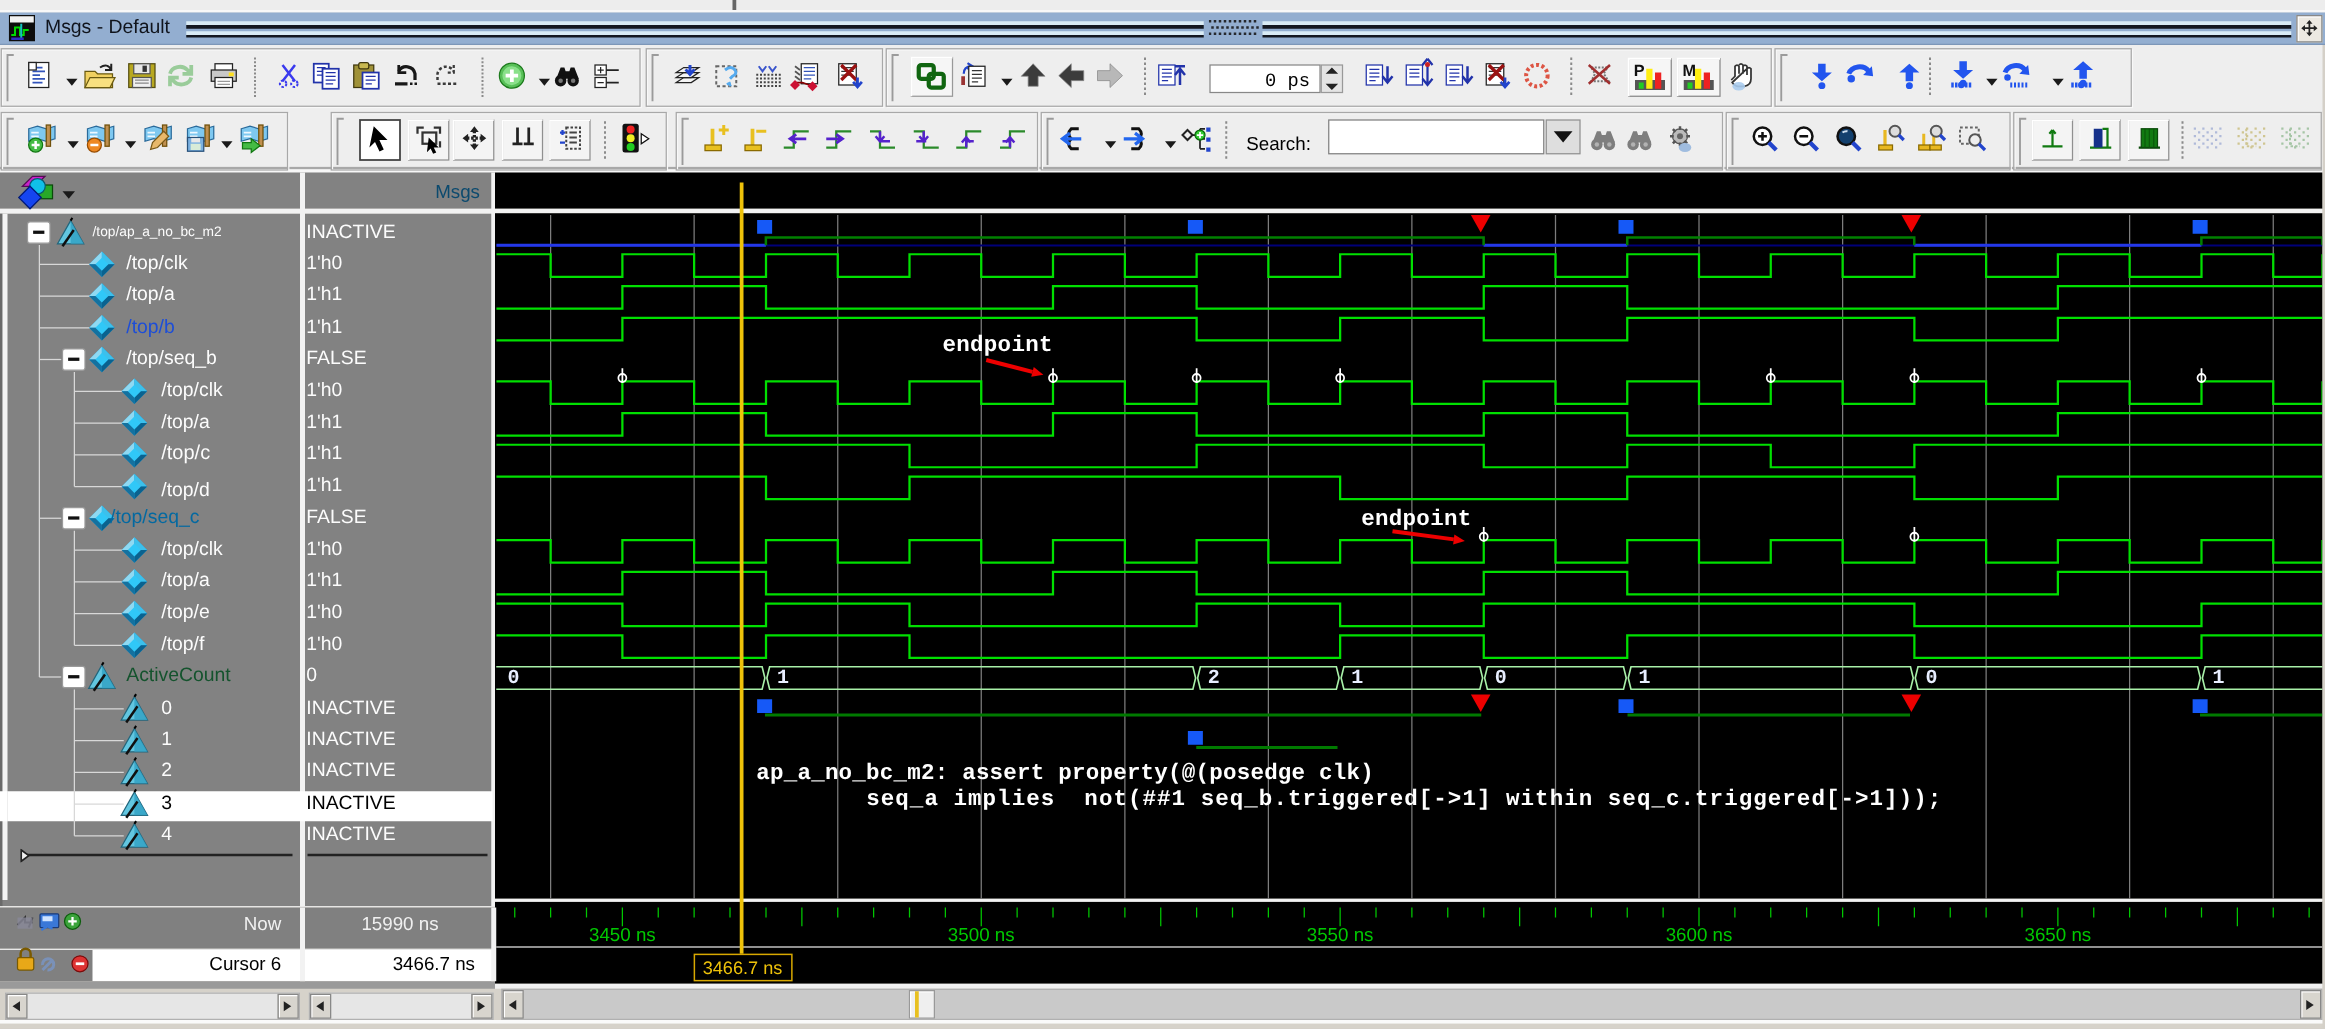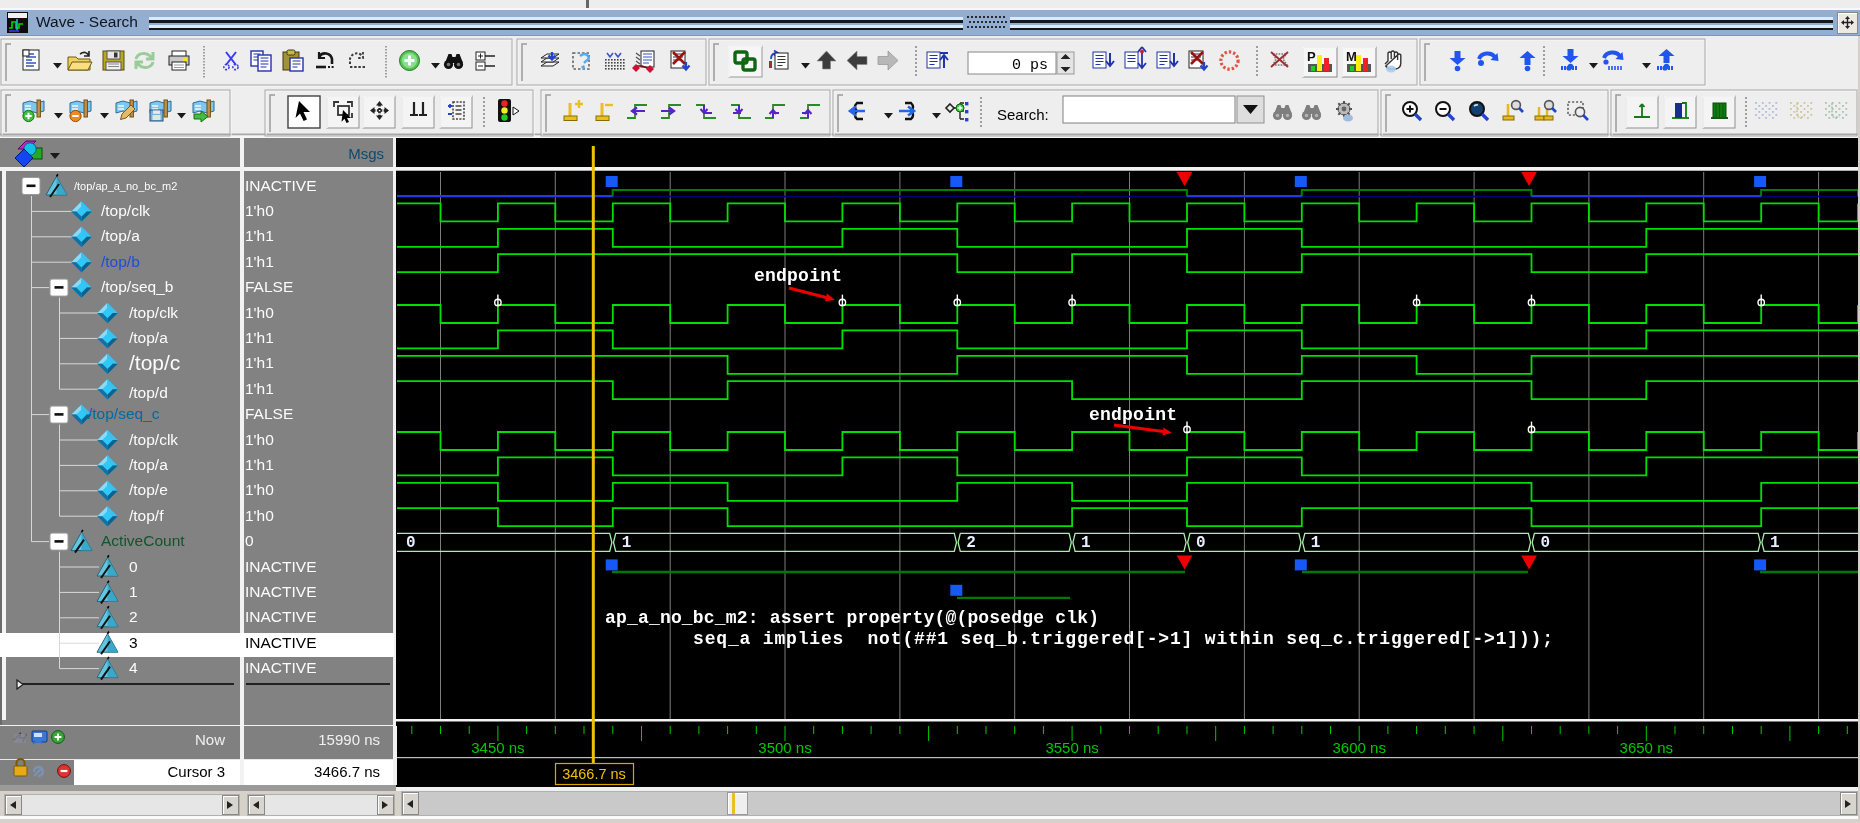--- a/index.html
+++ b/index.html
@@ -6,21 +6,21 @@
     <div style="position:absolute;left:0px;top:8px;width:1860px;height:2px;background:#f8f8f8"></div>
     <div style="position:absolute;left:0px;top:10px;width:1860px;height:26px;background:#93aed0"></div>
     <div style="position:absolute;left:0px;top:35px;width:1860px;height:1px;background:#7d97b8"></div>
     <svg style="position:absolute;left:7px;top:12px" width="22" height="22" viewBox="0 0 22 22">
       <rect x="0" y="0" width="21" height="21" fill="#0d0d0d"></rect>
       <rect x="1" y="1" width="19" height="5" fill="#f2f2f2"></rect>
       <path d="M2 16 h3 v-6 h4 v6 h3 v-4 h4" stroke="#00d800" fill="none" stroke-width="1.6"></path>
       <path d="M10 7 v13" stroke="#15c0c0" stroke-width="1.6"></path>
       <rect x="2" y="18" width="10" height="2" fill="#3030c0"></rect>
     </svg>
-    <div style="position:absolute;left:36px;top:13px;color:#10141c;font-size:15.5px">Wave  -  Search</div>
+    <div style="position:absolute;left:36px;top:13px;color:#10141c;font-size:15.5px">Msgs  -  Default</div>
     <div style="position:absolute;left:149px;top:17px;width:814px;height:3px;background:#d9ebf5"></div>
     <div style="position:absolute;left:149px;top:20px;width:814px;height:2.6px;background:#141821"></div>
     <div style="position:absolute;left:149px;top:24.6px;width:814px;height:3px;background:#d9ebf5"></div>
     <div style="position:absolute;left:149px;top:27.6px;width:814px;height:2.6px;background:#141821"></div>
     <div style="position:absolute;left:1010px;top:17px;width:823px;height:3px;background:#d9ebf5"></div>
     <div style="position:absolute;left:1010px;top:20px;width:823px;height:2.6px;background:#141821"></div>
     <div style="position:absolute;left:1010px;top:24.6px;width:823px;height:3px;background:#d9ebf5"></div>
     <div style="position:absolute;left:1010px;top:27.6px;width:823px;height:2.6px;background:#141821"></div>
     <svg style="position:absolute;left:967px;top:15px" width="42" height="17" viewBox="0 0 42 17">
       <rect x="0" y="1" width="2" height="2" fill="#26292e"></rect>
@@ -655,21 +655,21 @@
     <div style="position:absolute;left:101px;top:225.4px;color:#fcfcfc;font-size:15.5px;line-height:22px;white-space:pre">/top/a</div>
     <div style="position:absolute;left:245px;top:225.4px;color:#fcfcfc;font-size:15.5px;line-height:22px;white-space:pre">1'h1</div>
     <div style="position:absolute;left:101px;top:250.8px;color:#1d4ed8;font-size:15.5px;line-height:22px;white-space:pre">/top/b</div>
     <div style="position:absolute;left:245px;top:250.8px;color:#fcfcfc;font-size:15.5px;line-height:22px;white-space:pre">1'h1</div>
     <div style="position:absolute;left:101px;top:276.2px;color:#fcfcfc;font-size:15.5px;line-height:22px;white-space:pre">/top/seq_b</div>
     <div style="position:absolute;left:245px;top:276.2px;color:#fcfcfc;font-size:15.5px;line-height:22px;white-space:pre">FALSE</div>
     <div style="position:absolute;left:129px;top:301.6px;color:#fcfcfc;font-size:15.5px;line-height:22px;white-space:pre">/top/clk</div>
     <div style="position:absolute;left:245px;top:301.6px;color:#fcfcfc;font-size:15.5px;line-height:22px;white-space:pre">1'h0</div>
     <div style="position:absolute;left:129px;top:327.0px;color:#fcfcfc;font-size:15.5px;line-height:22px;white-space:pre">/top/a</div>
     <div style="position:absolute;left:245px;top:327.0px;color:#fcfcfc;font-size:15.5px;line-height:22px;white-space:pre">1'h1</div>
-    <div style="position:absolute;left:129px;top:352.4px;color:#fcfcfc;font-size:21px;line-height:22px;white-space:pre">/top/c</div>
+    <div style="position:absolute;left:129px;top:352.4px;color:#fcfcfc;font-size:16px;line-height:22px;white-space:pre">/top/c</div>
     <div style="position:absolute;left:245px;top:352.4px;color:#fcfcfc;font-size:15.5px;line-height:22px;white-space:pre">1'h1</div>
     <div style="position:absolute;left:129px;top:382px;color:#fcfcfc;font-size:15.5px;line-height:22px;white-space:pre">/top/d</div>
     <div style="position:absolute;left:245px;top:377.8px;color:#fcfcfc;font-size:15.5px;line-height:22px;white-space:pre">1'h1</div>
     <div style="position:absolute;left:88px;top:403.2px;color:#0369a1;font-size:15.5px;line-height:22px;white-space:pre">/top/seq_c</div>
     <div style="position:absolute;left:245px;top:403.2px;color:#fcfcfc;font-size:15.5px;line-height:22px;white-space:pre">FALSE</div>
     <div style="position:absolute;left:129px;top:428.6px;color:#fcfcfc;font-size:15.5px;line-height:22px;white-space:pre">/top/clk</div>
     <div style="position:absolute;left:245px;top:428.6px;color:#fcfcfc;font-size:15.5px;line-height:22px;white-space:pre">1'h0</div>
     <div style="position:absolute;left:129px;top:454.0px;color:#fcfcfc;font-size:15.5px;line-height:22px;white-space:pre">/top/a</div>
     <div style="position:absolute;left:245px;top:454.0px;color:#fcfcfc;font-size:15.5px;line-height:22px;white-space:pre">1'h1</div>
     <div style="position:absolute;left:129px;top:479.4px;color:#fcfcfc;font-size:15.5px;line-height:22px;white-space:pre">/top/e</div>
@@ -857,22 +857,22 @@
     <div style="position:absolute;left:0px;top:725px;width:396px;height:1px;background:#f2f2f2"></div>
     <div style="position:absolute;left:0px;top:726px;width:396px;height:33px;background:#808080"></div>
     <div style="position:absolute;left:0px;top:759px;width:396px;height:1px;background:#e8e8e8"></div>
     <div style="position:absolute;left:0px;top:760px;width:396px;height:25px;background:#808080"></div>
     <div style="position:absolute;left:74px;top:760px;width:166px;height:25px;background:#fff"></div>
     <div style="position:absolute;left:244px;top:760px;width:150px;height:25px;background:#fff"></div>
     <div style="position:absolute;left:0px;top:785px;width:396px;height:6px;background:#9a9a9a"></div>
     <div style="position:absolute;left:240px;top:726px;width:4px;height:59px;background:#f2f2f2"></div>
     <div style="position:absolute;left:393px;top:726px;width:4px;height:59px;background:#f2f2f2"></div>
     <div style="position:absolute;left:150px;top:731px;width:75px;text-align:right;color:#f0f0f0;font-size:15px">Now</div>
-    <div style="position:absolute;left:260px;top:731px;width:120px;text-align:right;color:#f0f0f0;font-size:15px">15990 ns</div>
-    <div style="position:absolute;left:150px;top:763px;width:75px;text-align:right;color:#000;font-size:15px">Cursor 3</div>
+    <div style="position:absolute;left:260px;top:731px;width:120px;text-align:center;color:#f0f0f0;font-size:15px">15990 ns</div>
+    <div style="position:absolute;left:150px;top:763px;width:75px;text-align:right;color:#000;font-size:15px">Cursor 6</div>
     <div style="position:absolute;left:260px;top:763px;width:120px;text-align:right;color:#000;font-size:15px">3466.7 ns</div>
     <svg style="position:absolute;left:12px;top:728px" width="60" height="56" viewBox="0 0 60 56">
       <path d="M2 12 l6 -6 v4 h6 M14 6 l-3 8" stroke="#333" fill="none" stroke-width="1.6"></path>
       <rect x="2" y="6" width="12" height="9" fill="#889" opacity="0.8"></rect>
       <rect x="20" y="3" width="15" height="11" rx="1" fill="#3a78d8" stroke="#1a3a78"></rect>
       <rect x="22" y="5" width="8" height="4" fill="#cfe3ff"></rect>
       <path d="M21 16 l5 -3 l4 2" stroke="#3a78d8" stroke-width="2" fill="none"></path>
       <circle cx="46" cy="9" r="6.4" fill="#3aa33a" stroke="#0c5c0c"></circle>
       <path d="M46 5.6 v6.8 M42.6 9 h6.8" stroke="#fff" stroke-width="1.8"></path>
       <rect x="2" y="38" width="13" height="10" rx="1.4" fill="#e8a818" stroke="#7a5a00"></rect>

